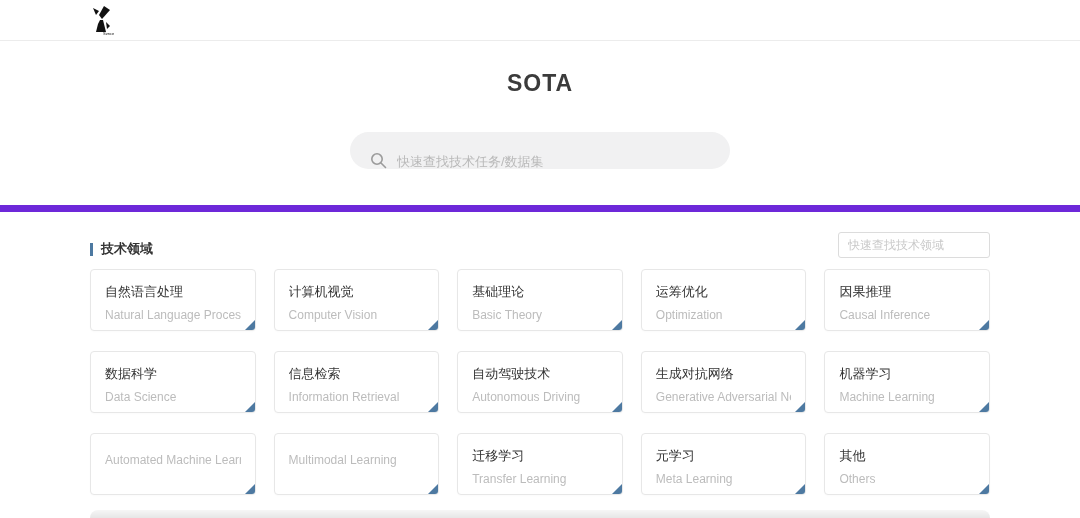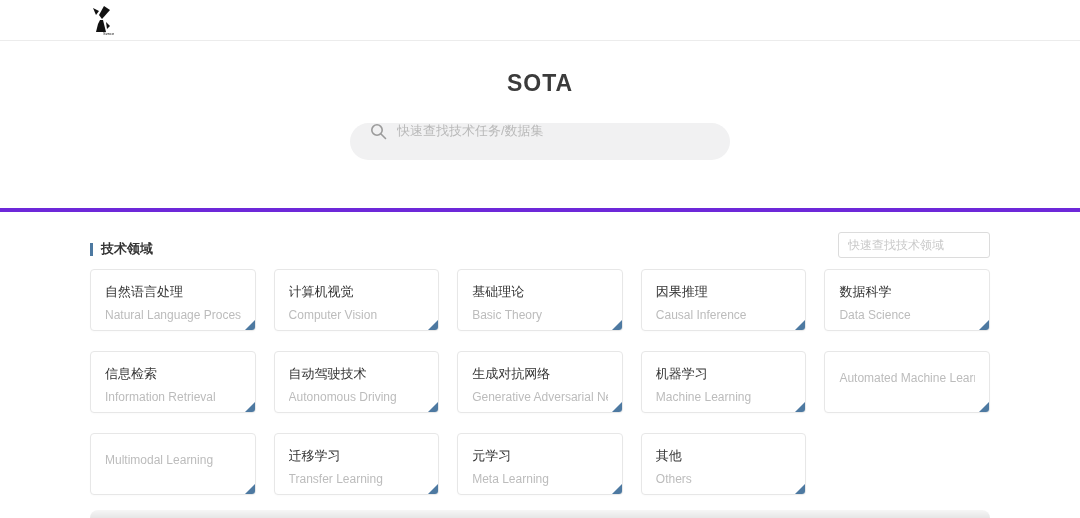--- a/index.html
+++ b/index.html
@@ -8,25 +8,25 @@
     font-family:"Liberation Sans","DejaVu Sans",sans-serif;
     background:#ffffff; color:#333; overflow:hidden;
   }
   
   .topbar {
     height:41px; background:#fff; border-bottom:1px solid #ececec;
     display:flex; align-items:center; padding-left:90px;
   }
   .logo { display:block; }
   
-  .hero { border-bottom:4px solid #6d28d9; padding-top:29px; height:171px; text-align:center; }
+  .hero { border-bottom:7px solid #6d28d9; padding-top:29px; height:171px; text-align:center; }
   .hero-title { font-size:23px; font-weight:600; letter-spacing:1px; color:#3b3b3b; }
   .search-pill {
-    width:380px; height:37px; margin:26px auto 0; background:#f1f1f2;
-    border-radius:19px; display:flex; align-items:flex-start; padding:0 16px 0 20px;
+    width:380px; height:37px; margin:35px auto 0; background:#f1f1f2;
+    border-radius:19px; display:flex; align-items:flex-end; padding:0 16px 0 20px;
   }
   .search-pill svg { flex:0 0 auto; }
   .search-pill input {
     flex:1; border:none; outline:none; background:transparent;
     font-size:13px; color:#333; margin-left:10px;
     font-family:"Liberation Sans","DejaVu Sans",sans-serif;
   }
   .search-pill input::placeholder { color:#b9b9b9; }
   
   .container { width:900px; margin:0 auto; }
@@ -115,20 +115,27 @@
   </div>
 
   <div class="card">
     <div class="card-title">基础理论</div>
     <div class="card-subtitle">Basic Theory</div>
     <svg class="corner" viewBox="0 0 12 12">
       <polygon points="12,0 12,12 0,12"></polygon>
     </svg>
   </div>
 
+  <div class="card">
+    <div class="card-title">运筹优化</div>
+    <div class="card-subtitle">Optimization</div>
+    <svg class="corner" viewBox="0 0 12 12">
+      <polygon points="12,0 12,12 0,12"></polygon>
+    </svg>
+  </div>
 
   <div class="card">
     <div class="card-title">因果推理</div>
     <div class="card-subtitle">Causal Inference</div>
     <svg class="corner" viewBox="0 0 12 12">
       <polygon points="12,0 12,12 0,12"></polygon>
     </svg>
   </div>
 
   <div class="card">

